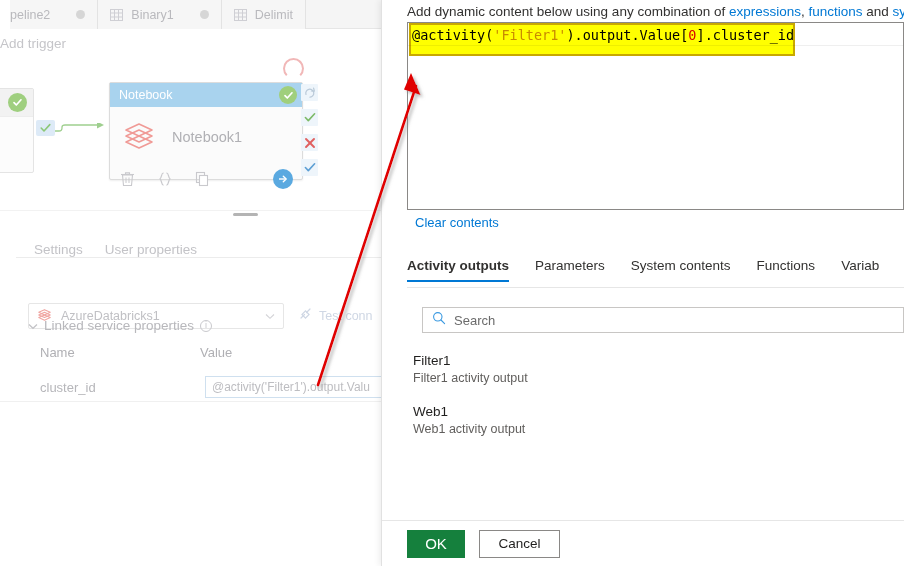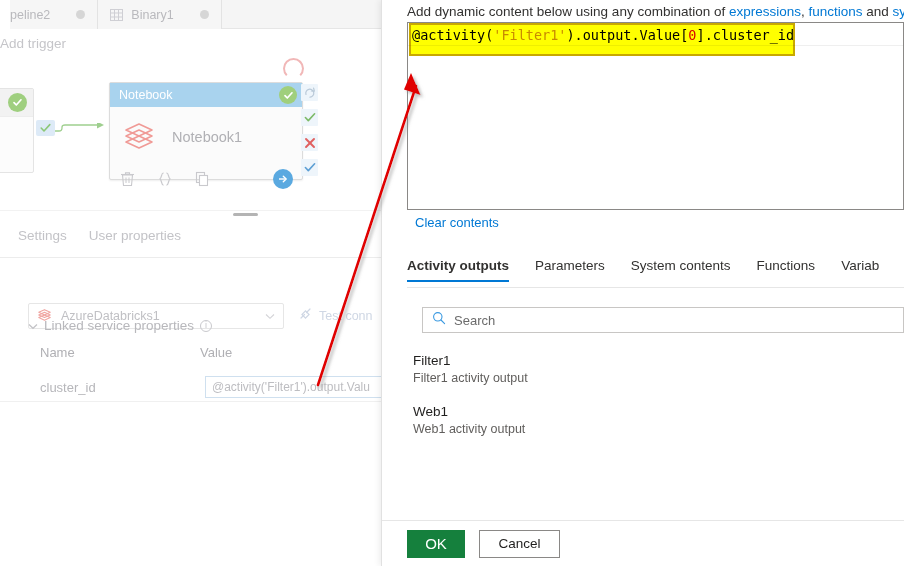--- a/index.html
+++ b/index.html
@@ -63,22 +63,22 @@
 
   .run-circle { position:absolute; left:283px; top:58px; width:21px; height:21px;
      border:2px solid #f1b7b7; border-radius:50%; border-bottom-color:transparent; }
 
   
   .drag-handle { position:absolute; left:233px; top:213px; width:25px; height:3px;
       background:#b4b4b4; border-radius:2px; }
   .panel-sep { position:absolute; left:0; top:210px; width:400px; height:1px; background:#f2f2f2; }
 
   
-  .prop-tabs { position:absolute; left:0; top:228px; width:400px; height:30px;
-      display:flex; align-items:flex-start; gap:22px; padding-left:18px; border-bottom:1px solid #ececec; }
+  .prop-tabs { position:absolute; left:16px; top:228px; width:400px; height:30px;
+      display:flex; align-items:flex-end; gap:22px; padding-left:18px; border-bottom:1px solid #ececec; }
   .prop-tab { font-size:13.5px; color:#c3c3c7; }
 
   
   .ls-row { position:absolute; left:0; top:300px; width:400px; height:32px;
       display:flex; align-items:center; padding-left:28px; gap:14px; }
   .ls-select { width:256px; height:26px; border:1px solid #e6e6e6; border-radius:2px;
       background:#fff; display:flex; align-items:center; padding:0 8px; gap:9px; }
   .ls-select-label { font-size:12.5px; color:#c0c0c4; }
   .chev { margin-left:auto; color:#d3d3d7; font-size:10px; }
   .test-conn { display:flex; align-items:center; gap:6px; font-size:12.5px; color:#cfd7e4; }
@@ -163,20 +163,32 @@
           <svg width="13" height="12" viewBox="0 0 13 12">
               <rect x="0.5" y="0.5" width="12" height="11" fill="none" stroke="#cfcfd4"></rect>
               <line x1="0.5" y1="4" x2="12.5" y2="4" stroke="#cfcfd4"></line>
               <line x1="0.5" y1="8" x2="12.5" y2="8" stroke="#cfcfd4"></line>
               <line x1="4.5" y1="0.5" x2="4.5" y2="11.5" stroke="#cfcfd4"></line>
               <line x1="8.5" y1="0.5" x2="8.5" y2="11.5" stroke="#cfcfd4"></line>
             </svg>
         </span>
         <span>Binary1</span>
         <span class="tab-dot"></span>
+      </div>
+      <div class="tab">
+        <span class="grid-icon">
+          <svg width="13" height="12" viewBox="0 0 13 12">
+              <rect x="0.5" y="0.5" width="12" height="11" fill="none" stroke="#cfcfd4"></rect>
+              <line x1="0.5" y1="4" x2="12.5" y2="4" stroke="#cfcfd4"></line>
+              <line x1="0.5" y1="8" x2="12.5" y2="8" stroke="#cfcfd4"></line>
+              <line x1="4.5" y1="0.5" x2="4.5" y2="11.5" stroke="#cfcfd4"></line>
+              <line x1="8.5" y1="0.5" x2="8.5" y2="11.5" stroke="#cfcfd4"></line>
+            </svg>
+        </span>
+        <span>Delimit</span>
       </div>
     </div>
 
     <div class="addtrigger">Add trigger</div>
 
     <div class="canvas"></div>
 
     <div class="left-card">
       <div class="left-card-head"></div>
       <div class="left-card-check">

